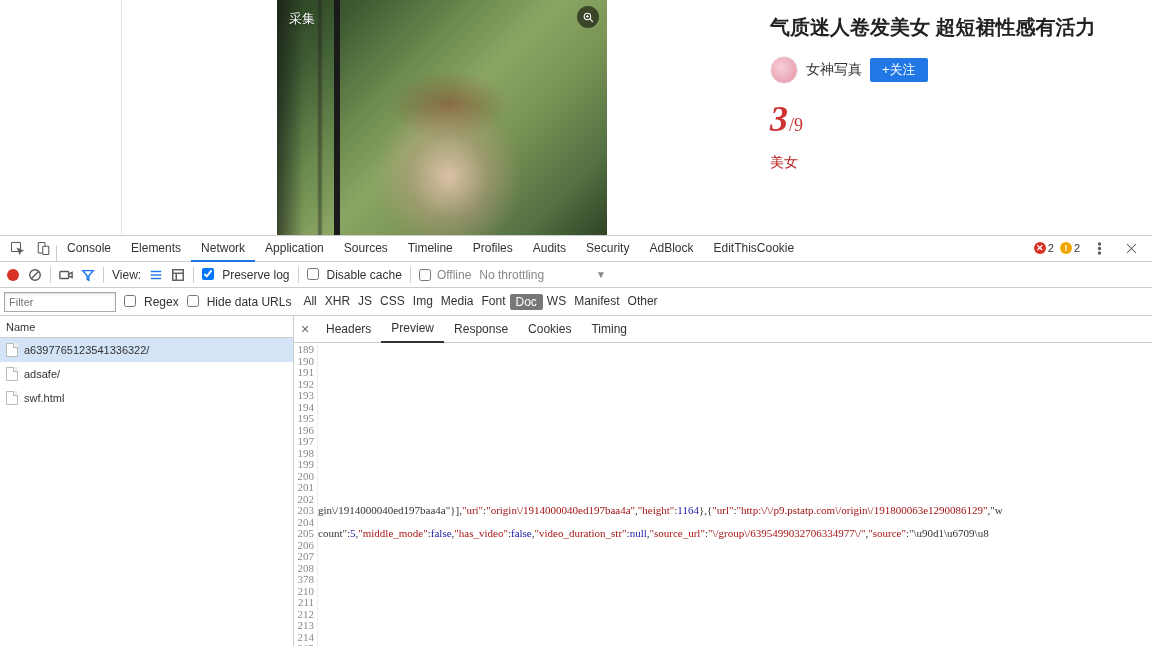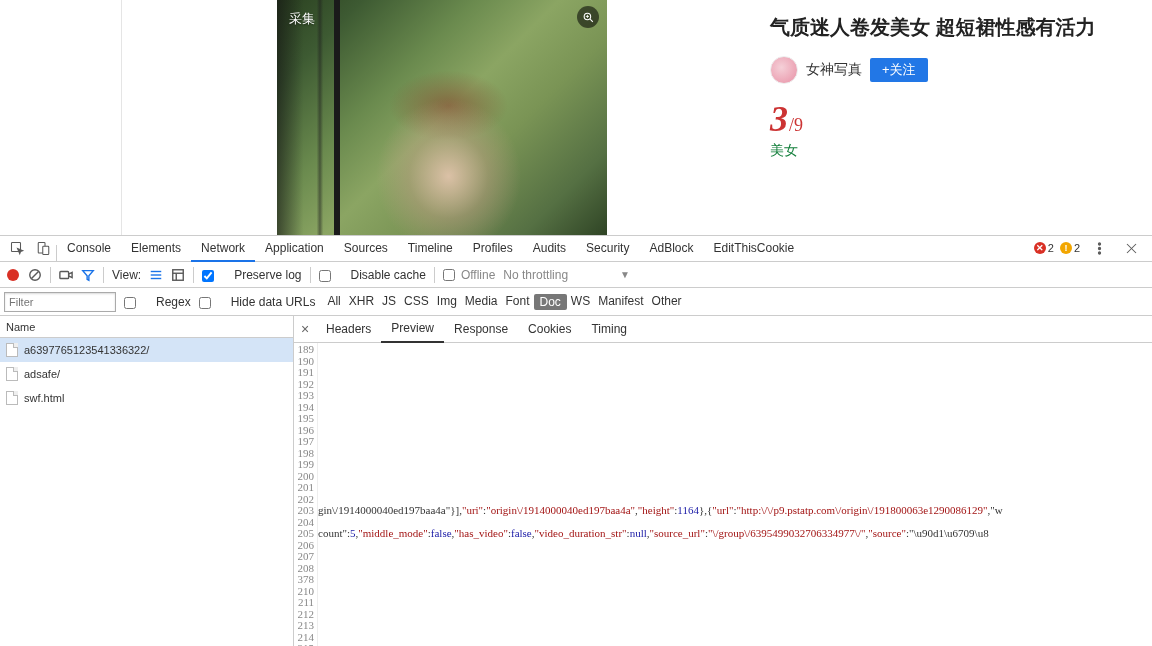--- a/index.html
+++ b/index.html
@@ -15,38 +15,38 @@
 .zoom-btn svg{width:13px;height:13px;fill:#fff}
 .right-panel{width:390px;padding:12px 18px 0 8px}
 .title-txt{font-size:20px;font-weight:600;line-height:1.5;color:#222}
 .author-row{display:flex;align-items:center;margin-top:14px;gap:8px}
 .avatar{width:28px;height:28px;border-radius:50%;background:radial-gradient(circle at 40% 40%,#f5d0d8,#e890a5);border:1px solid #eee}
 .author-name{font-size:14px;color:#333}
 .follow-btn{background:#2277e6;color:#fff;border:none;padding:3px 12px;font-size:13px;border-radius:2px;cursor:pointer}
 .counter{margin-top:14px;color:#c33;display:flex;align-items:baseline}
 .counter-big{font-size:36px;font-style:italic;font-weight:bold;font-family:Georgia,serif}
 .counter-small{font-size:18px;font-family:Georgia,serif;margin-left:1px}
-.tag-link{color:#15803d;font-size:14px;margin-top:2px;display:inline-block;cursor:pointer}
+.tag-link{color:#b91c1c;font-size:14px;margin-top:14px;display:inline-block;cursor:pointer}
 .devtools{flex:1;display:flex;flex-direction:column;border-top:1px solid #ccc;min-height:0}
 .dt-main-tabs{height:26px;display:flex;align-items:flex-end;border-bottom:1px solid #ccc;padding:0 4px;gap:0}
 .dt-ico{width:26px;height:26px;display:flex;align-items:center;justify-content:center;cursor:pointer}
 .dt-ico svg{width:15px;height:15px;fill:none;stroke:#5a5a5a;stroke-width:1.4}
 .dt-tab{padding:0 10px;height:26px;display:flex;align-items:center;cursor:pointer;font-size:12px;color:#333}
 .dt-tab.active{color:#333;position:relative}
 .dt-tab.active::after{content:"";position:absolute;bottom:-1px;left:0;right:0;height:2px;background:#1a73e8}
 .dt-right-ico{margin-left:auto;display:flex;align-items:center;gap:6px;padding-right:4px}
 .err-badge{display:flex;align-items:center;gap:2px;font-size:11px}
 .err-dot{width:12px;height:12px;border-radius:50%;display:flex;align-items:center;justify-content:center;color:#fff;font-size:9px;font-weight:bold}
 .dt-toolbar{height:26px;display:flex;align-items:center;border-bottom:1px solid #ccc;padding:0 6px;gap:8px;font-size:12px}
 .rec-dot{width:12px;height:12px;border-radius:50%;background:#d93025}
 .gray-ico{width:14px;height:14px;display:flex;align-items:center;justify-content:center}
 .gray-ico svg{stroke:#5a5a5a;fill:none;stroke-width:1.6}
 .blue-ico svg{stroke:#1a73e8}
 .vdiv{width:1px;height:16px;background:#ccc}
-.chk{display:flex;align-items:flex-end;gap:20px}
+.chk{display:flex;align-items:flex-start;gap:8px}
 .chk input{width:12px;height:12px}
 .sel-light{color:#888;display:flex;align-items:center;gap:6px}
 .sel-arrow{font-size:10px;color:#888}
 .filter-row{height:28px;display:flex;align-items:center;border-bottom:1px solid #ccc;padding:0 4px;gap:8px;font-size:12px}
 .filter-input{width:112px;height:20px;border:1px solid #aaa;padding:0 4px;font-size:11px;background:#fff;box-shadow:inset 0 1px 2px rgba(0,0,0,.15)}
 .ftab{padding:0 4px;cursor:pointer;color:#333}
 .ftab.active{background:#777;color:#fff;border-radius:2px;padding:1px 6px}
 .net-body{flex:1;display:flex;min-height:0}
 .req-list{width:294px;border-right:1px solid #ccc;display:flex;flex-direction:column}
 .req-header{height:22px;border-bottom:1px solid #ccc;padding:0 6px;display:flex;align-items:center;font-size:11px;color:#333;background:#fff}

